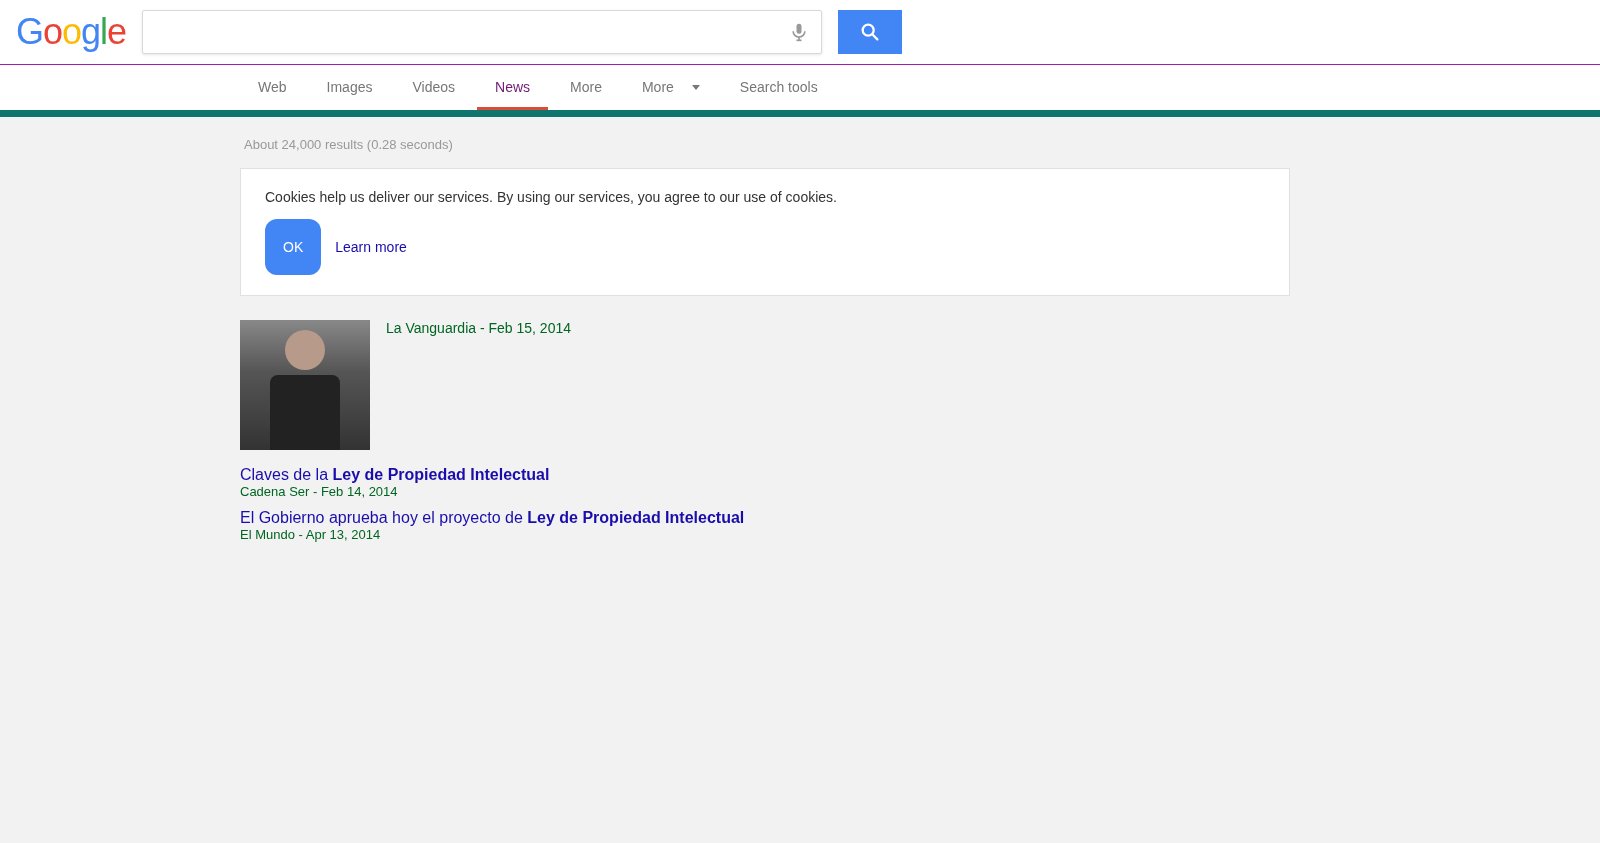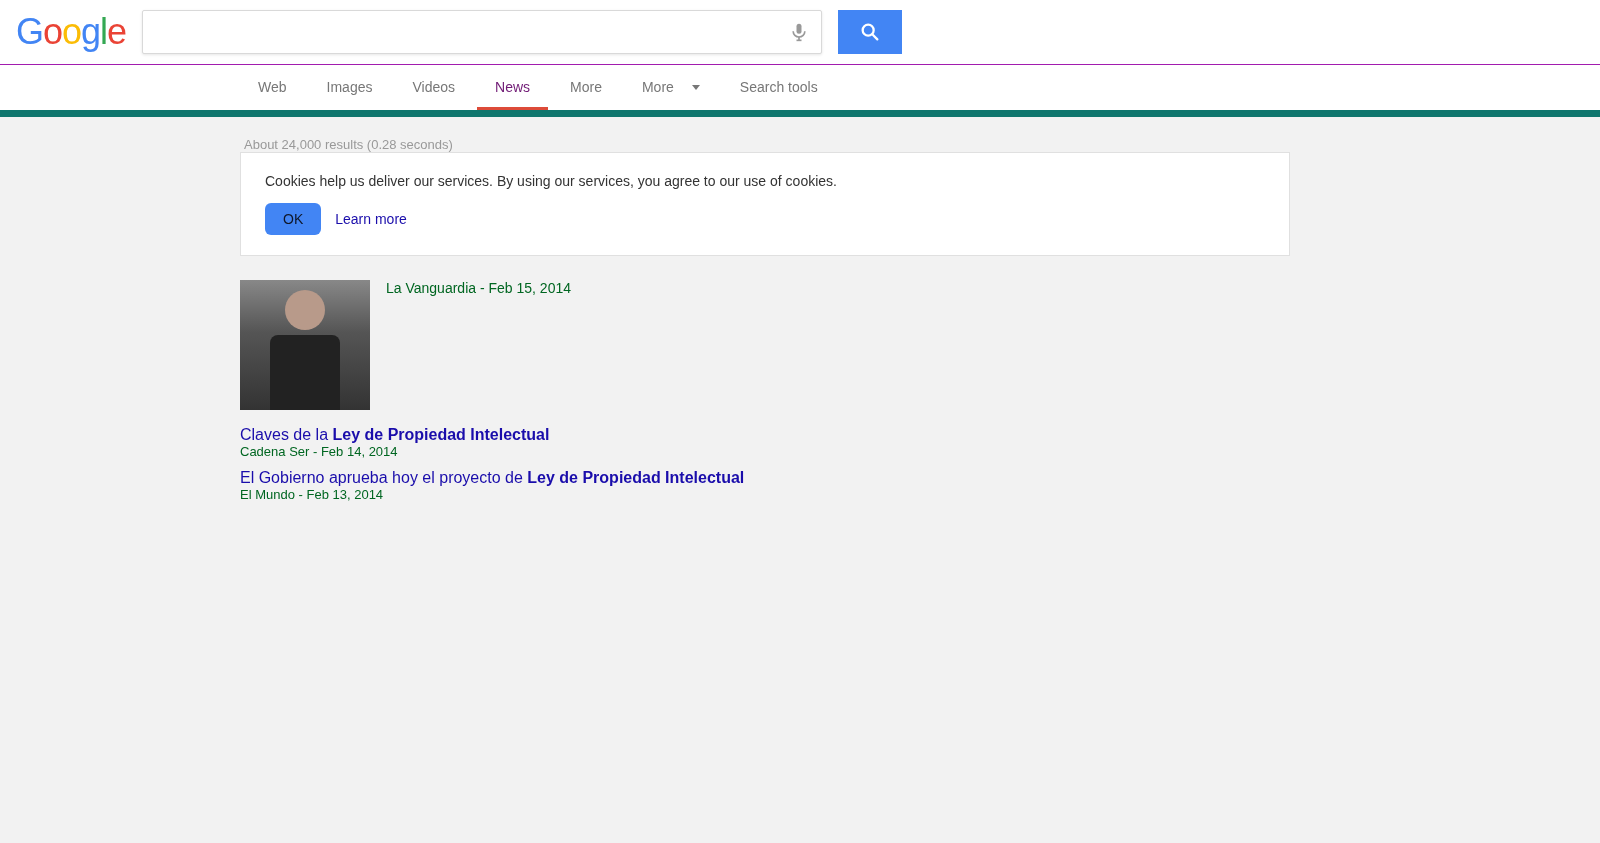--- a/index.html
+++ b/index.html
@@ -136,21 +136,21 @@
 
     
     .content {
       background: #f2f2f2;
       padding: 20px 0 20px 240px;
     }
 
     .results-info {
       color: #999;
       font-size: 13px;
-      margin-bottom: 0;
+      margin-bottom: 16px;
       padding-left: 4px;
     }
 
     
     .cookie-notice {
       background: #fff;
       border: 1px solid #e0e0e0;
       padding: 20px 24px;
       max-width: 1050px;
       margin-bottom: 24px;
@@ -163,26 +163,26 @@
     }
 
     .cookie-actions {
       display: flex;
       align-items: center;
       gap: 14px;
     }
 
     .ok-button {
       background: #4285F4;
-      color: #0f172a;
+      color: #ffffff;
       border: none;
-      padding: 8px 18px;
-      font-size: 14px;
-      cursor: pointer;
-      border-radius: 6px;
+      padding: 20px 18px;
+      font-size: 14px;
+      cursor: pointer;
+      border-radius: 12px;
     }
 
     .learn-more-link {
       color: #1a0dab;
       font-size: 14px;
       text-decoration: none;
       cursor: pointer;
     }
 
     
@@ -375,19 +375,19 @@
         </a>
         <div class="sub-result-source">
           Cadena Ser - Feb 14, 2014
         </div>
       </div>
       <div class="sub-result">
         <a class="sub-result-title" href="#">
           El Gobierno aprueba hoy el proyecto de <strong>Ley de Propiedad Intelectual</strong>
         </a>
         <div class="sub-result-source">
-          El Mundo - Feb 13, 2014
+          El Mundo - Apr 13, 2014
         </div>
       </div>
     </div>
   </div>
 
 </main>
 
 </body></html>

